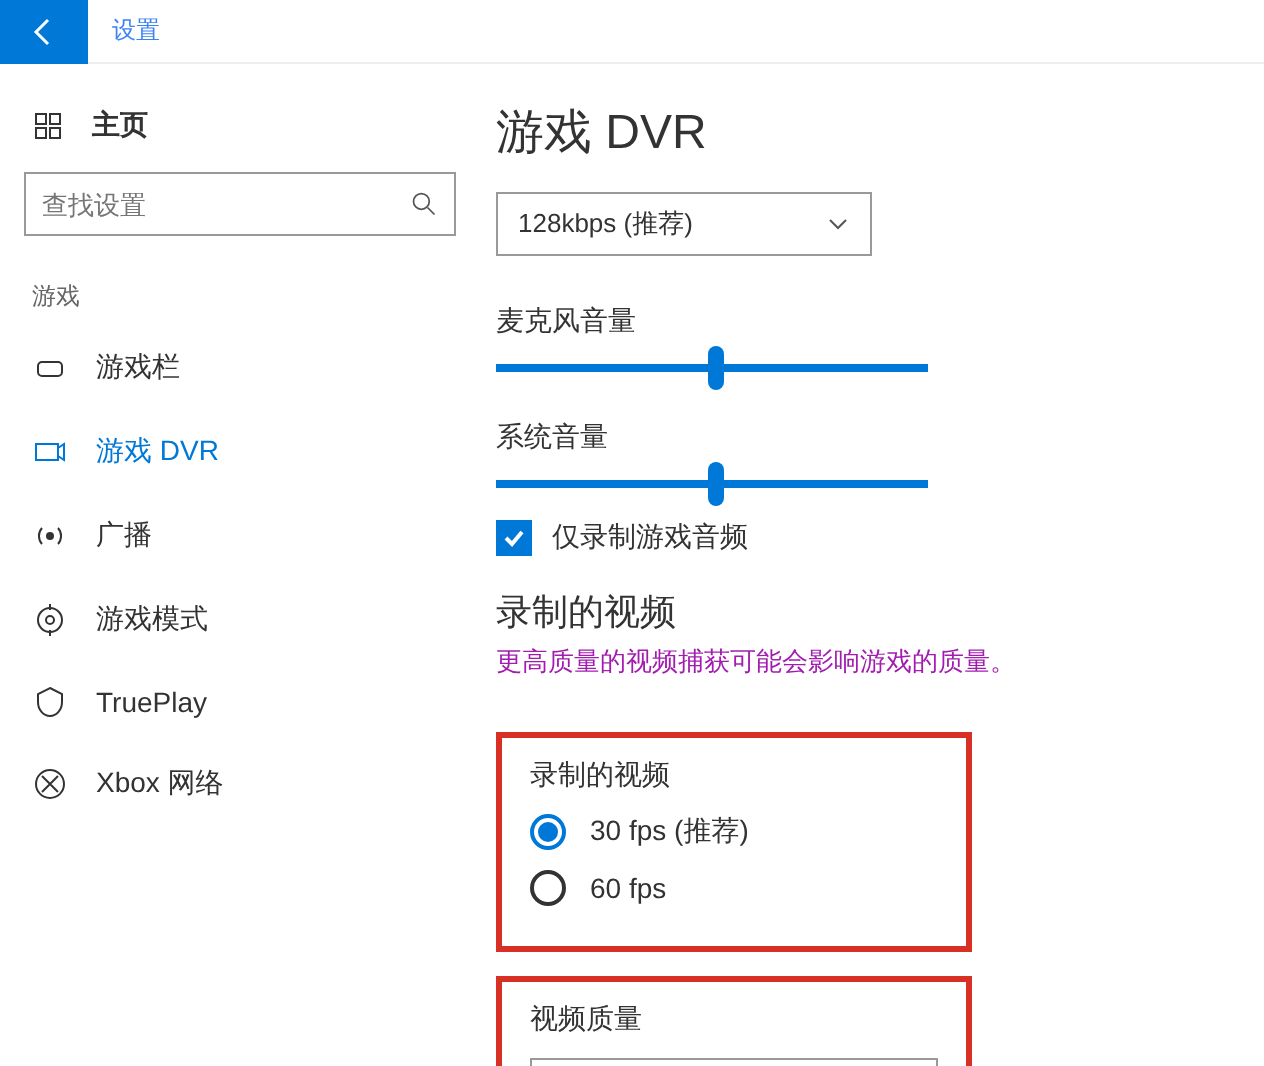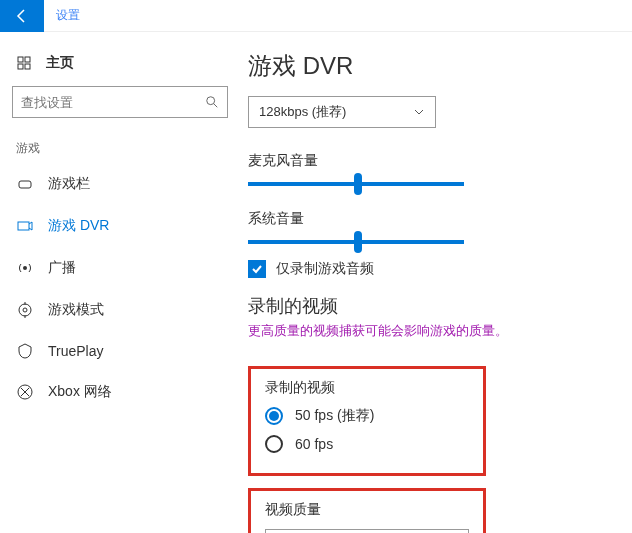--- a/index.html
+++ b/index.html
@@ -154,21 +154,21 @@
       <span>仅录制游戏音频</span>
     </div>
 
     <div class="section-header">录制的视频</div>
     <div class="section-desc">更高质量的视频捕获可能会影响游戏的质量。</div>
 
     <div class="highlight-box">
       <div class="sub-label">录制的视频</div>
       <div class="radio-row">
         <div class="radio selected"></div>
-        <span>50 fps (推荐)</span>
+        <span>30 fps (推荐)</span>
       </div>
       <div class="radio-row">
         <div class="radio"></div>
         <span>60 fps</span>
       </div>
     </div>
 
     <div class="highlight-box">
       <div class="sub-label">视频质量</div>
       <div class="select2">

